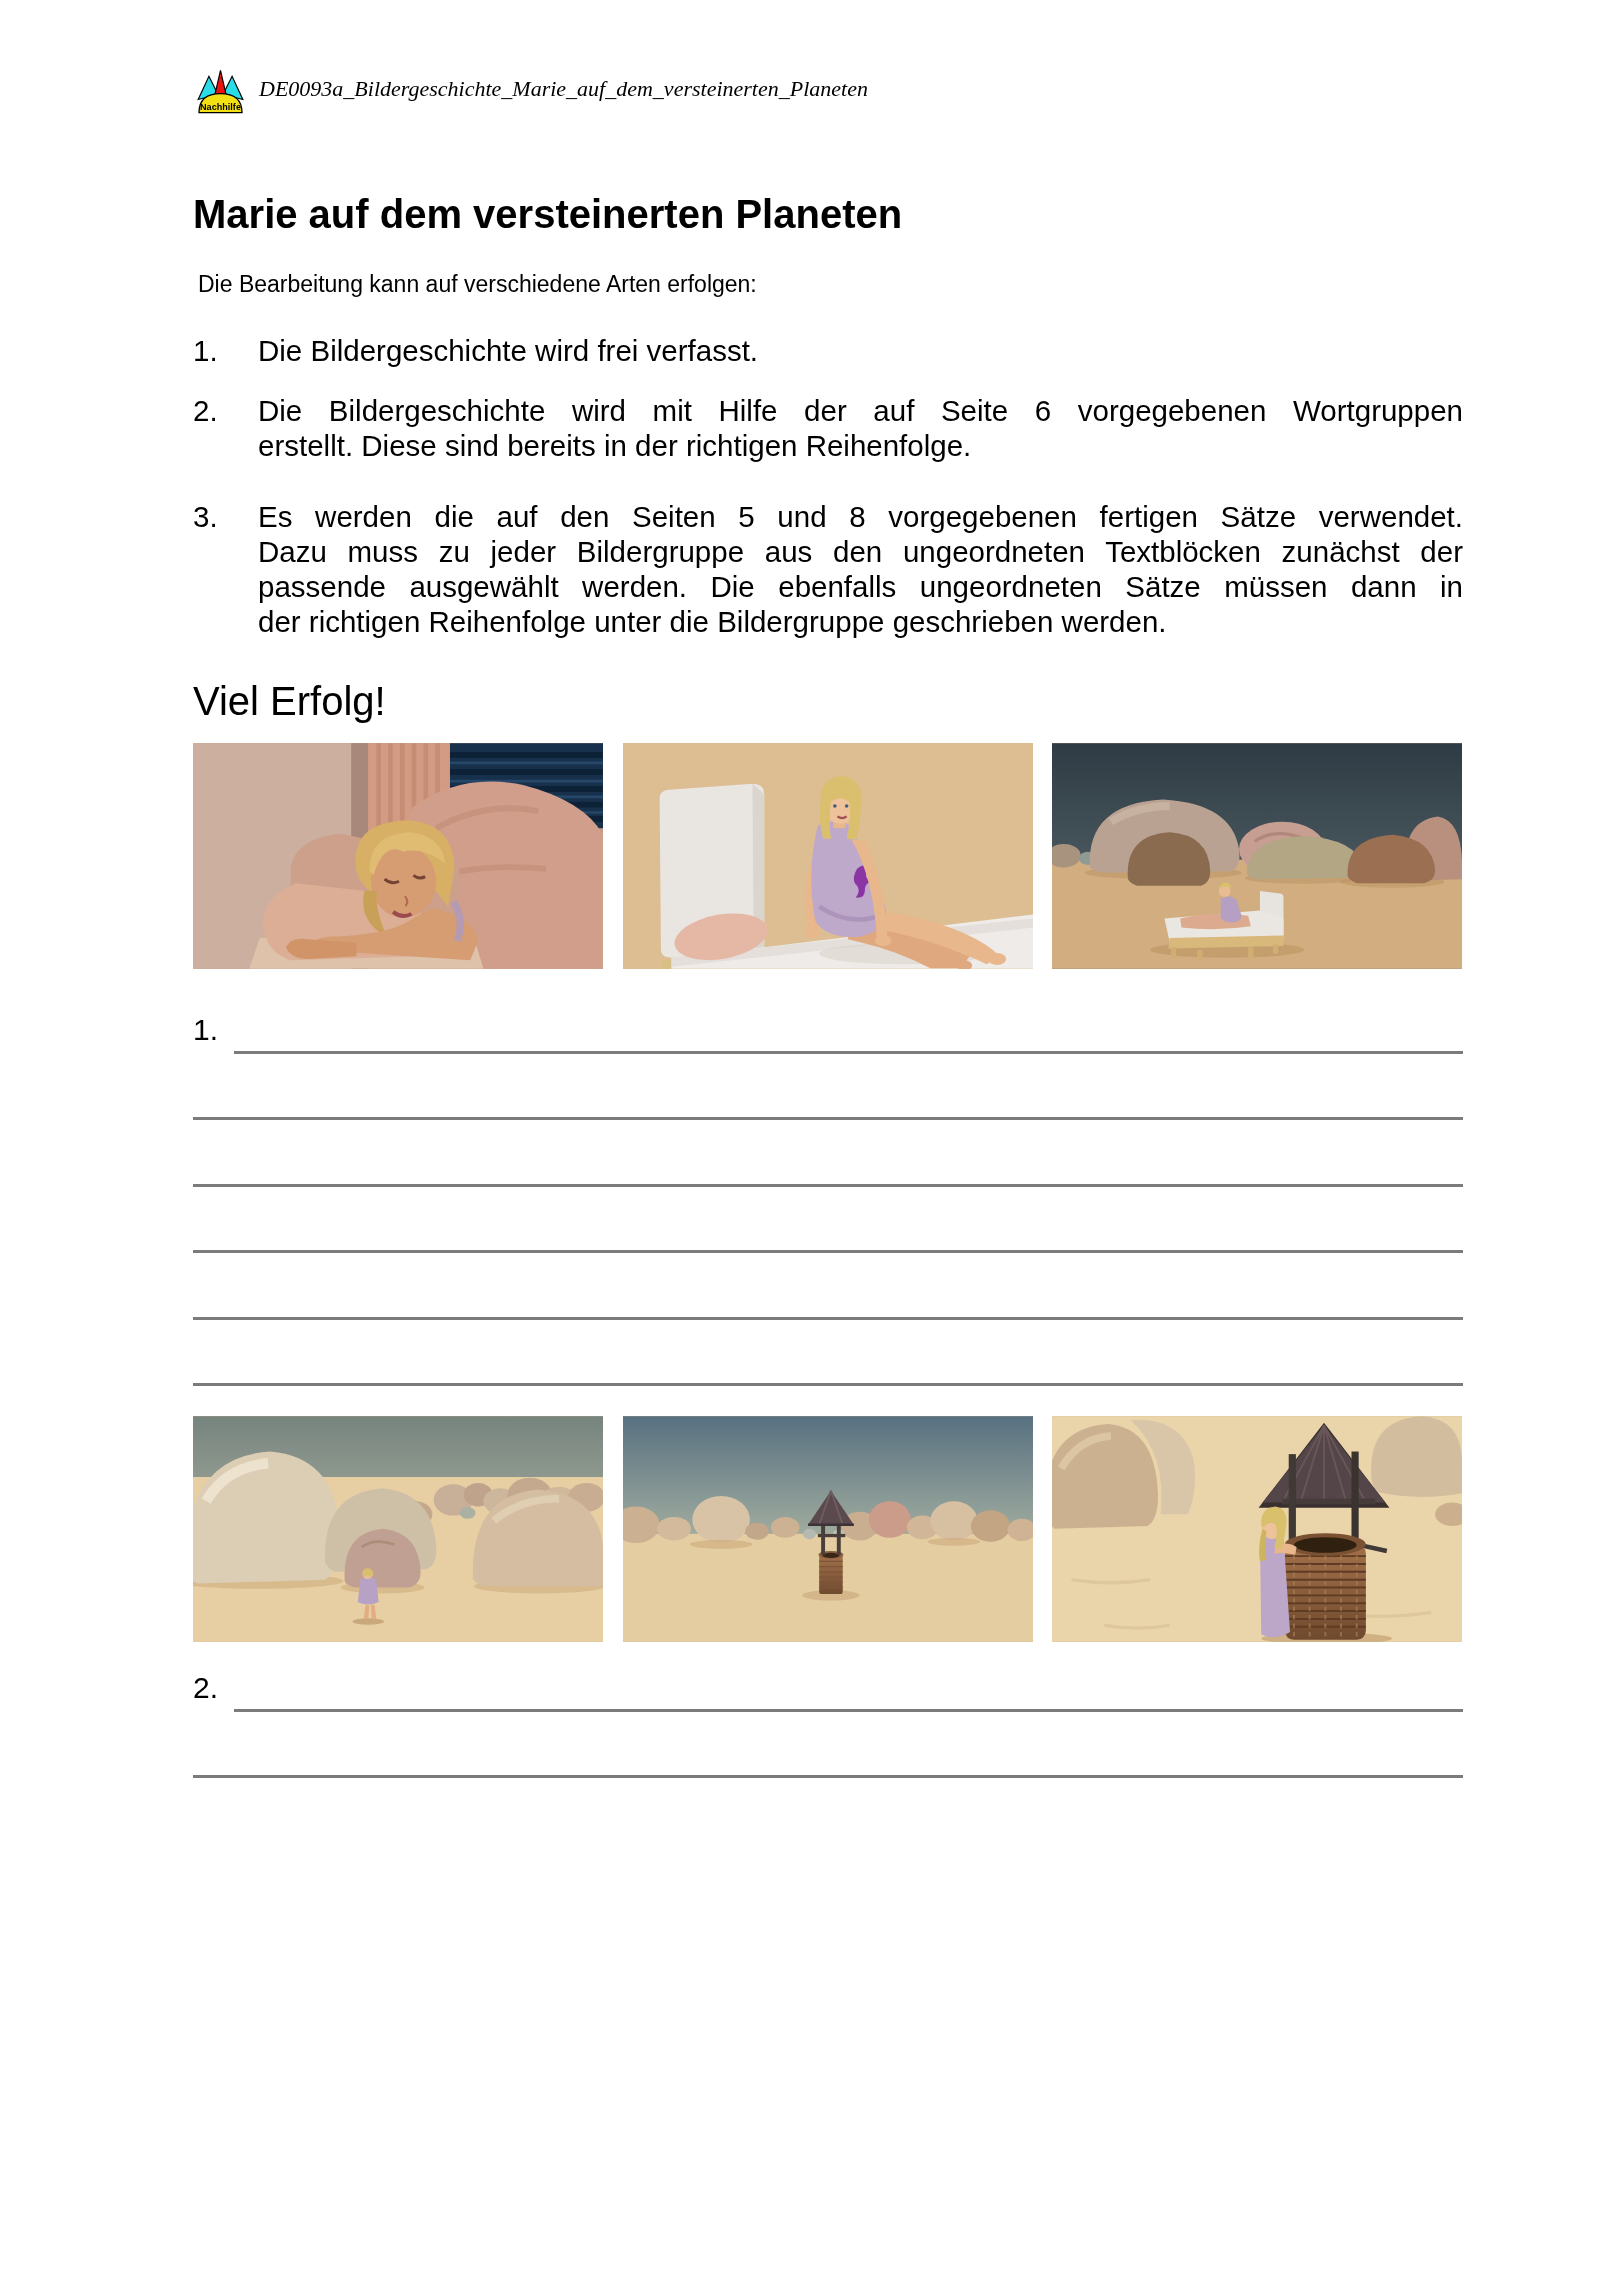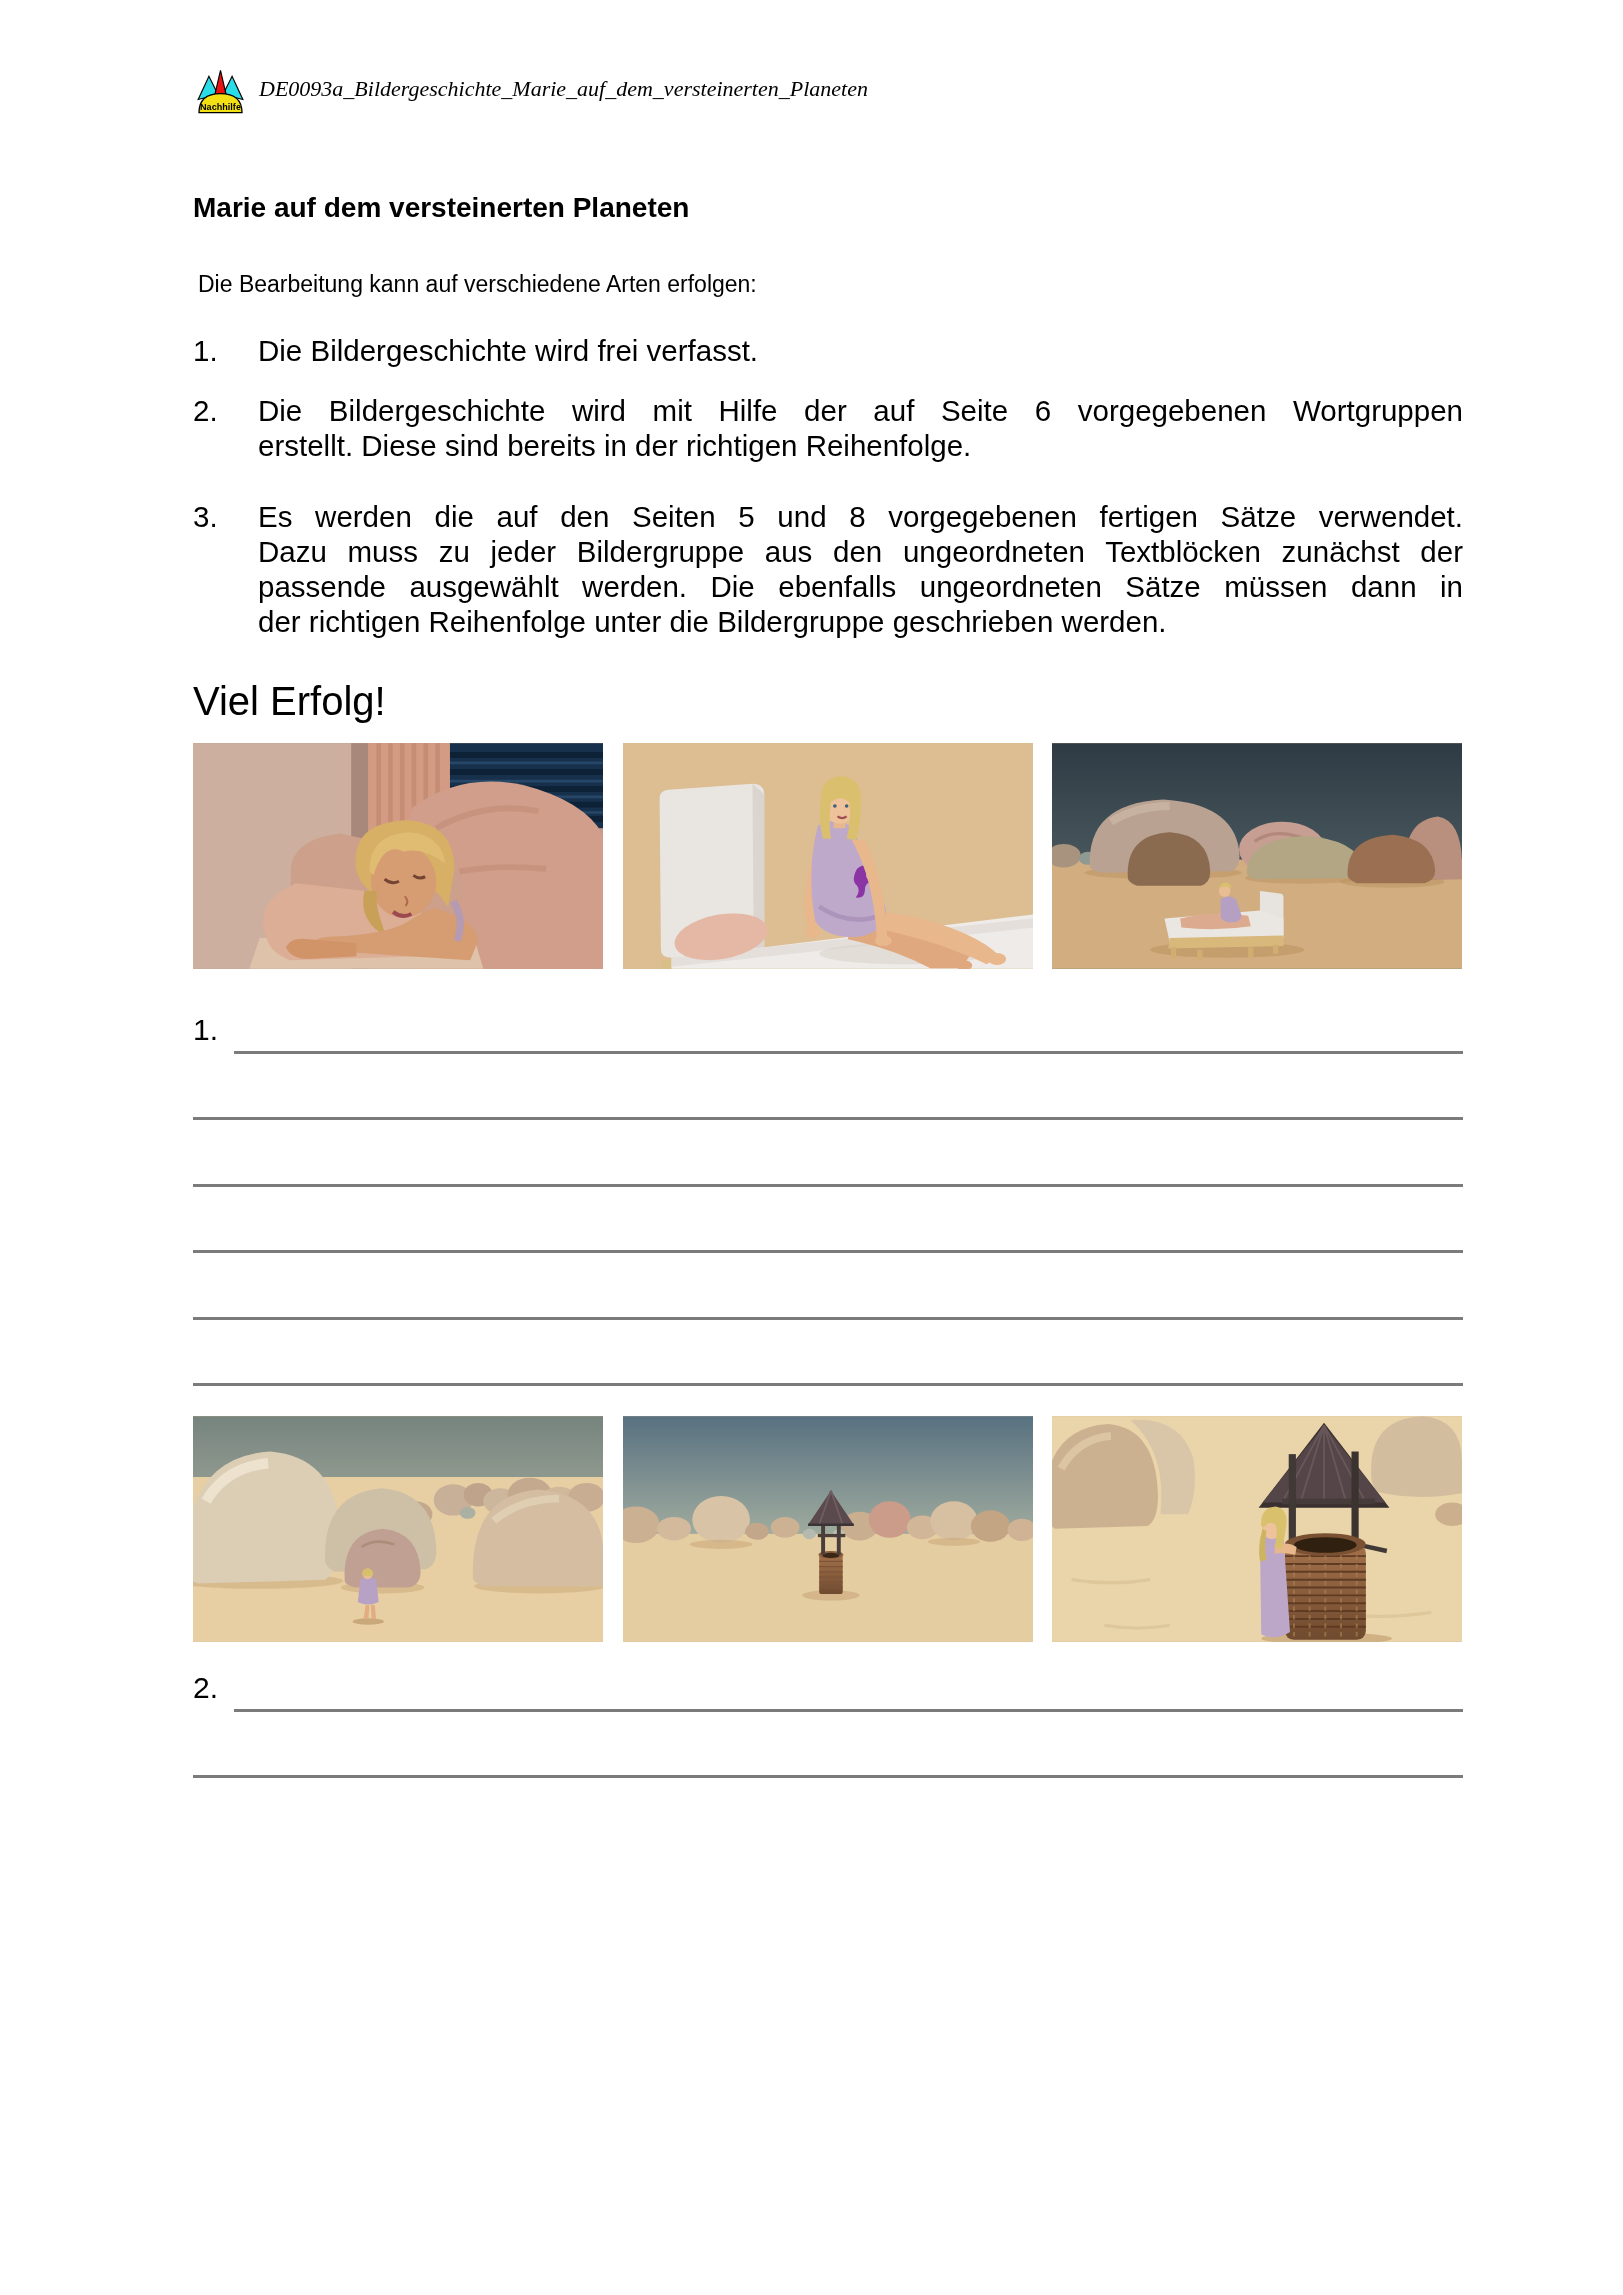--- a/index.html
+++ b/index.html
@@ -3,21 +3,21 @@
 <meta charset="utf-8">
 <style>
   html,body{margin:0;padding:0;background:#ffffff;}
   .page{position:relative;width:1623px;height:1779px;background:#ffffff;overflow:hidden;
         font-family:"Liberation Sans",sans-serif;color:#000;}
   
   .hdr-logo{position:absolute;left:195px;top:68px;width:51px;height:48px;}
   .hdr-docid{position:absolute;left:259px;top:76px;font-family:"Liberation Serif",serif;
              font-style:italic;font-size:22px;letter-spacing:0px;white-space:nowrap;}
   
-  .title{position:absolute;left:193px;top:192px;font-size:28px;font-weight:bold;white-space:nowrap;}
+  .title{position:absolute;left:193px;top:192px;font-size:40px;font-weight:bold;white-space:nowrap;}
   .intro{position:absolute;left:198px;top:271px;font-size:23px;white-space:nowrap;}
   
   .instr{position:absolute;left:193px;width:1270px;font-size:29.5px;line-height:35px;}
   .inum{position:absolute;left:0;top:0;}
   .itext{margin-left:65px;}
   .itext .jline{text-align:justify;text-align-last:justify;}
   .itext .lline{text-align:left;}
   .closing{position:absolute;left:193px;top:679px;font-size:40px;}
   
   .imgrow{position:absolute;left:193px;display:flex;gap:19.6px;}

